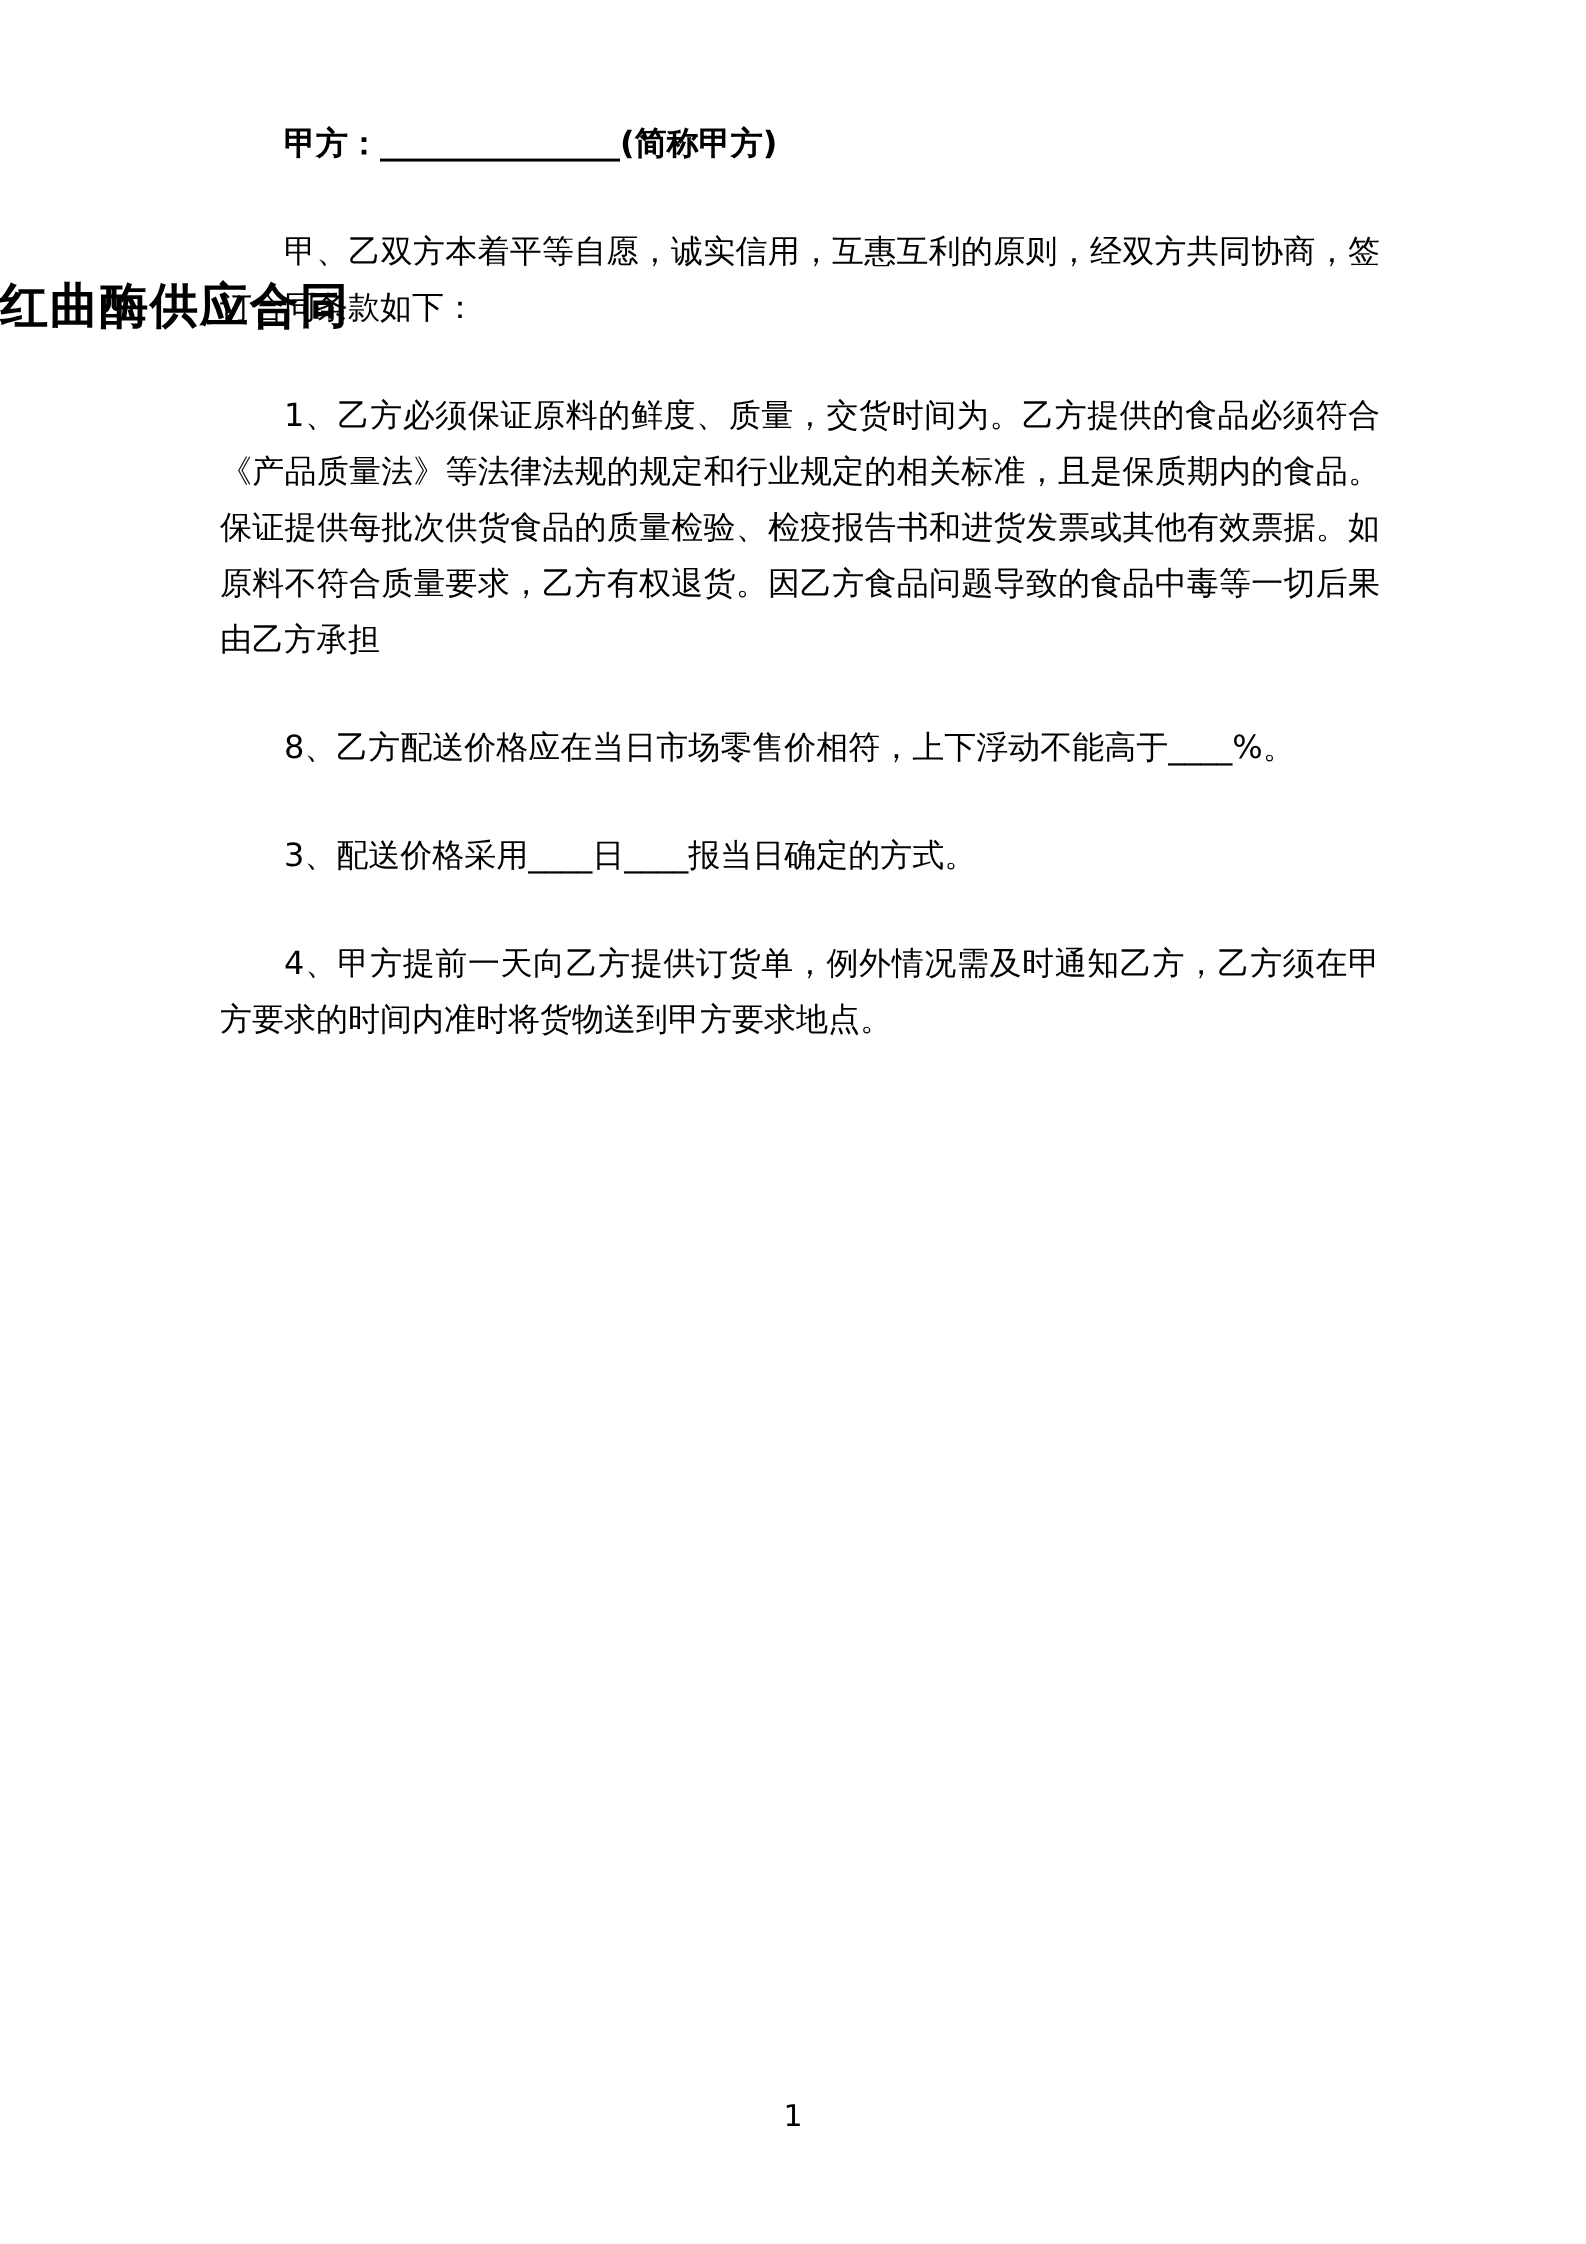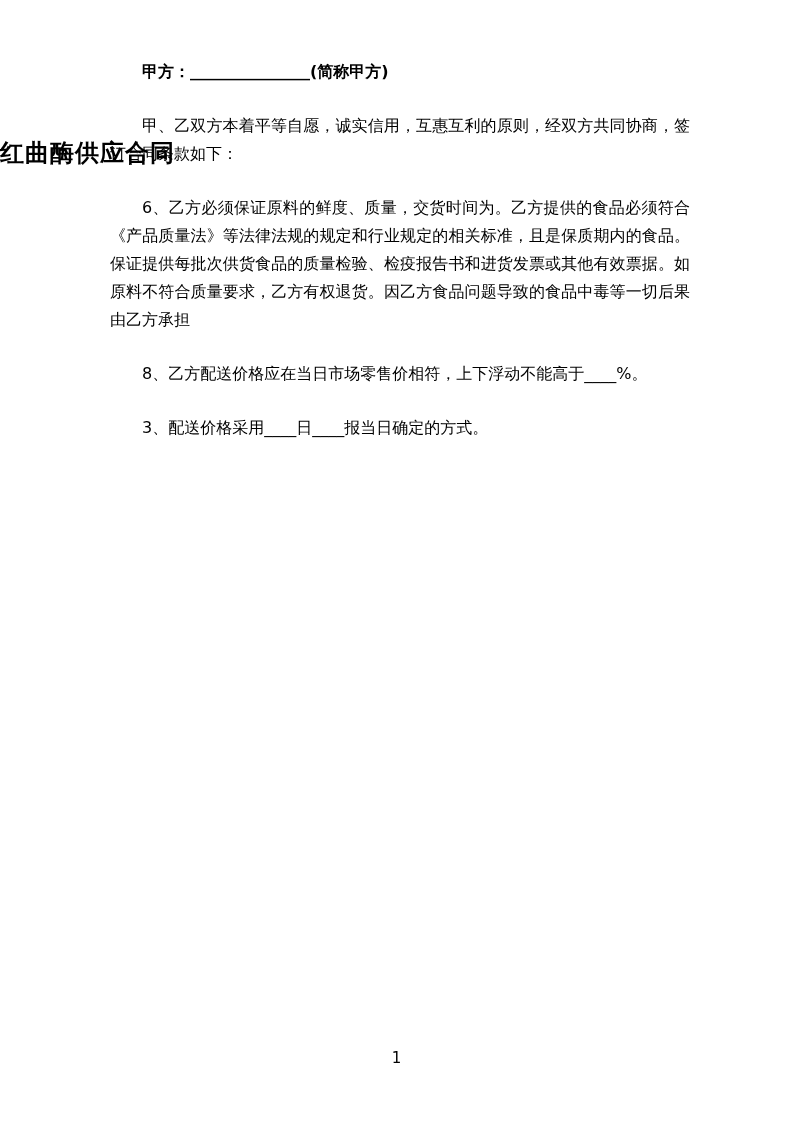--- a/index.html
+++ b/index.html
@@ -64,26 +64,27 @@
   <div class="content">
     <div class="body-text">
 
       <p class="bold">甲方：_______________(简称甲方)</p>
 
 
       <p>甲、乙双方本着平等自愿，诚实信用，互惠互利的原则，经双方共同协商，签订合同条款如下：</p>
 
 
 
-      <p>6、乙方必须保证原料的鲜度、质量，交货时间为。乙方提供的食品必须符合《产品质量法》等法律法规的规定和行业规定的相关标准，且是保质期内的食品。保证提供每批次供货食品的质量检验、检疫报告书和进货发票或其他有效票据。如原料不符合质量要求，乙方有权退货。因乙方食品问题导致的食品中毒等一切后果由乙方承担</p>
+      <p>1、乙方必须保证原料的鲜度、质量，交货时间为。乙方提供的食品必须符合《产品质量法》等法律法规的规定和行业规定的相关标准，且是保质期内的食品。保证提供每批次供货食品的质量检验、检疫报告书和进货发票或其他有效票据。如原料不符合质量要求，乙方有权退货。因乙方食品问题导致的食品中毒等一切后果由乙方承担</p>
 
       <p>8、乙方配送价格应在当日市场零售价相符，上下浮动不能高于____%。</p>
 
       <p>3、配送价格采用____日____报当日确定的方式。</p>
 
+      <p>4、甲方提前一天向乙方提供订货单，例外情况需及时通知乙方，乙方须在甲方要求的时间内准时将货物送到甲方要求地点。</p>
 
 
     </div>
   </div>
 
   <div class="page-number">1</div>
 
 </div>
 
 </body></html>

